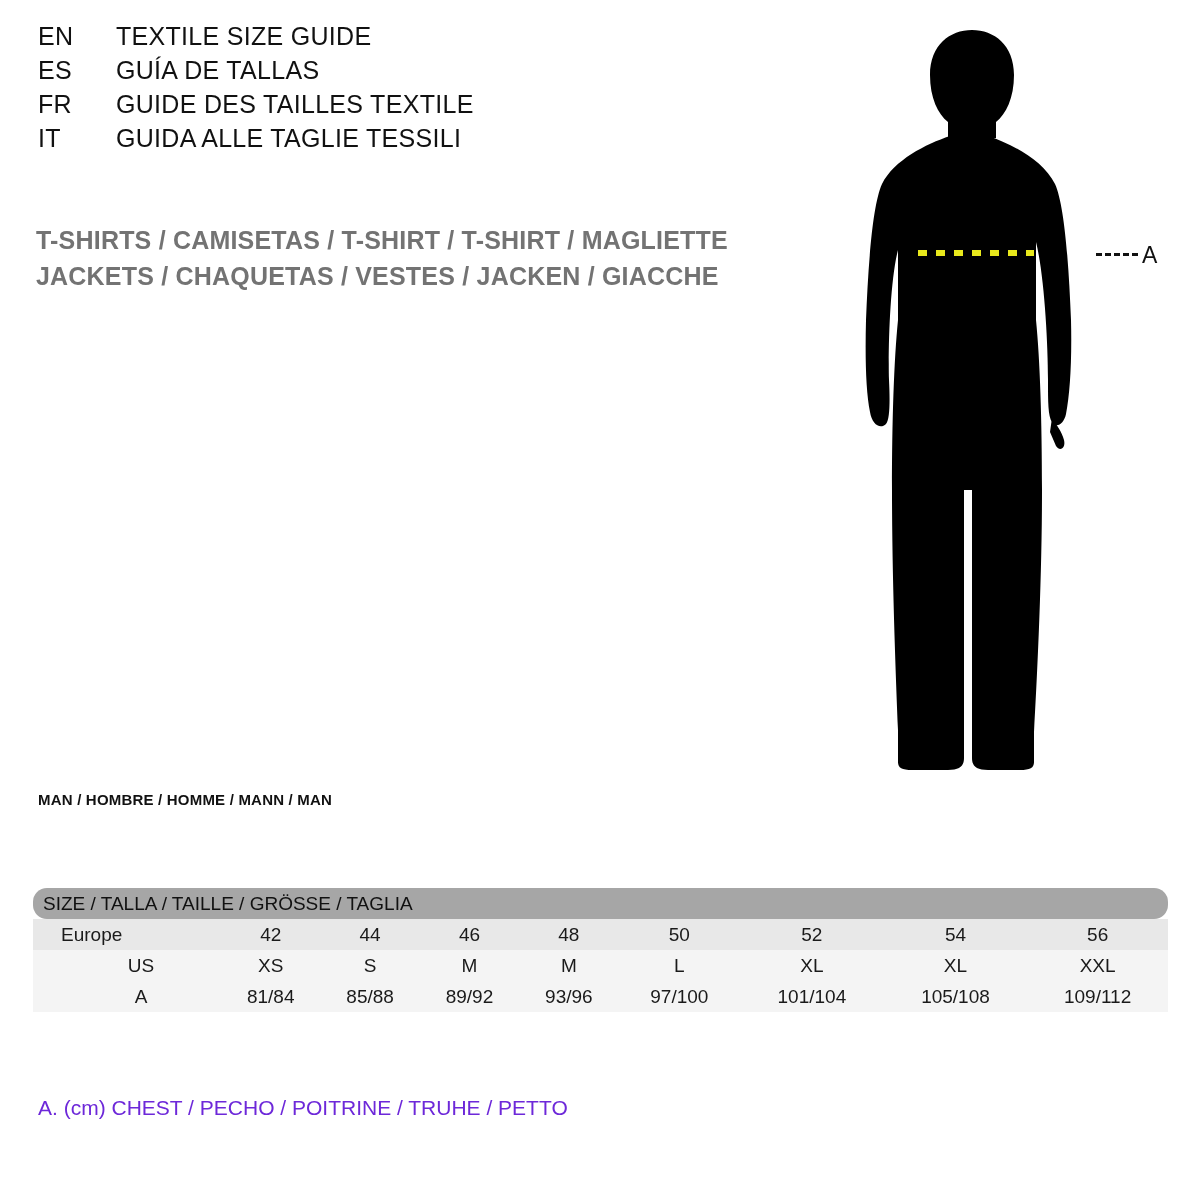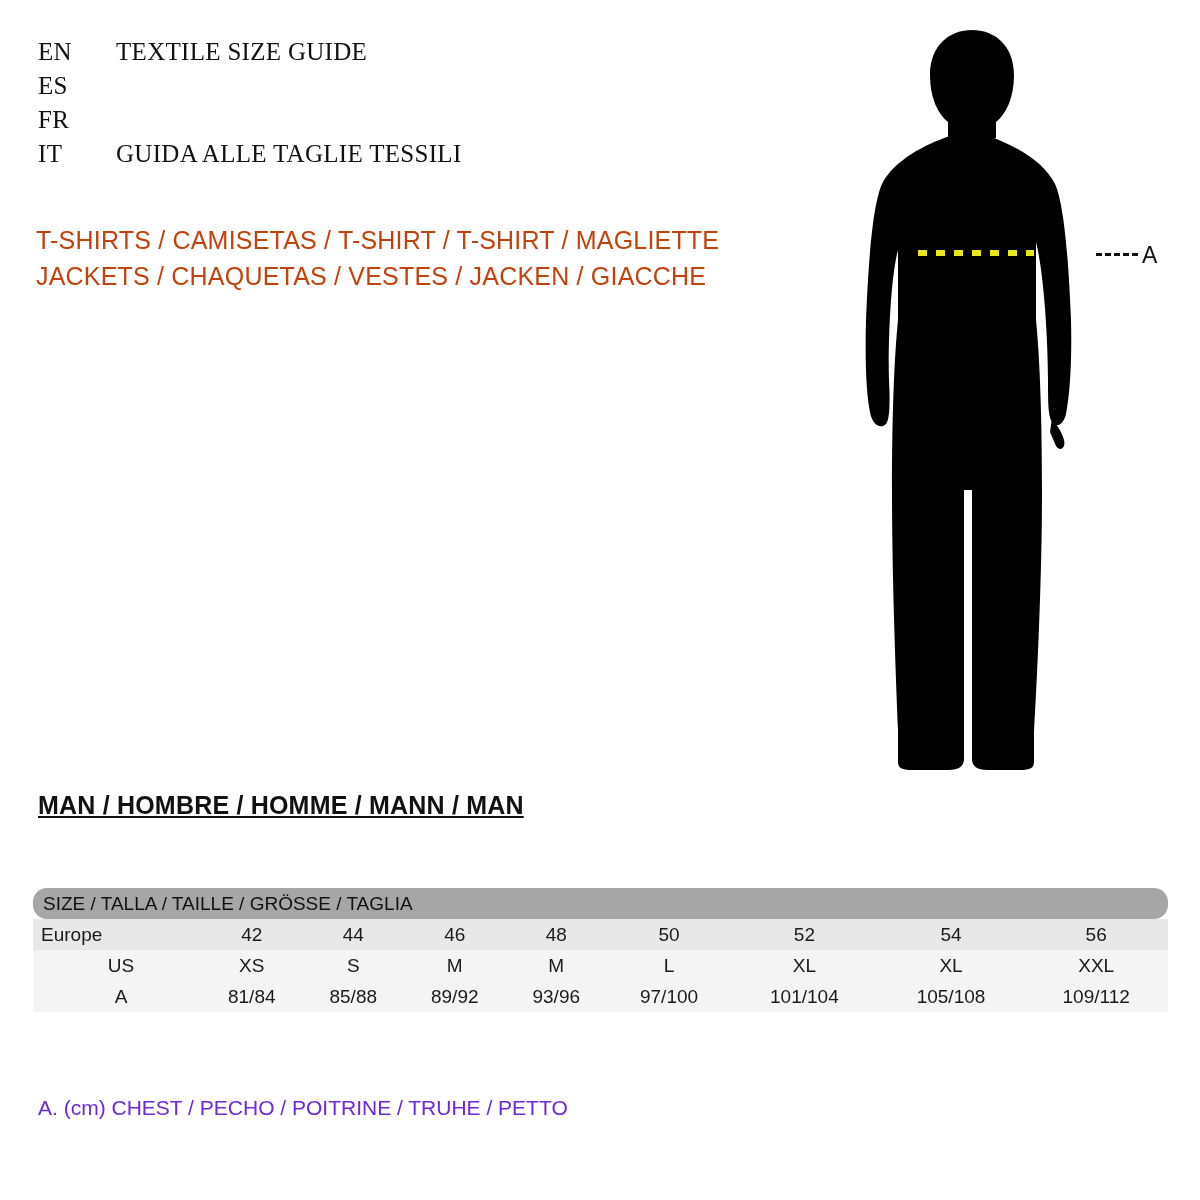--- a/index.html
+++ b/index.html
@@ -13,23 +13,22 @@
     font-family: "Liberation Sans", sans-serif;
     color: #1a1a1a;
     position: relative;
     overflow: hidden;
   }
 
   
   .lang-block {
     position: absolute;
     left: 38px;
-    top: 38px;
+    top: 22px;
     width: 720px;
-    font-family: Liberation Serif, serif;
   }
   .lang-row {
     display: flex;
     align-items: baseline;
     height: 34px;
   }
   .lang-code {
     width: 78px;
     font-size: 25px;
     letter-spacing: 0.3px;
@@ -43,24 +42,24 @@
   }
 
   .garment-lines {
     position: absolute;
     left: 36px;
     top: 222px;
     width: 760px;
   }
   .garment-line {
     font-size: 25px;
-    font-weight: normal;
+    font-weight: bold;
     letter-spacing: 0.2px;
     line-height: 36px;
-    color: #c2410c;
+    color: #737373;
     white-space: nowrap;
   }
 
   
   .figure-wrap {
     position: absolute;
     left: 820px;
     top: 20px;
     width: 360px;
     height: 780px;
@@ -82,25 +81,24 @@
     width: 42px;
     height: 0;
     border-top: 3px dashed #111;
   }
 
   
   .section-title {
     position: absolute;
     left: 38px;
     top: 791px;
-    font-size: 25px;
+    font-size: 15px;
     font-weight: bold;
     letter-spacing: 0.2px;
     color: #111;
-    text-decoration: underline;
   }
 
   table.size-table {
     position: absolute;
     left: 33px;
     top: 888px;
     width: 1135px;
     border-collapse: collapse;
     font-size: 19px;
   }
@@ -115,21 +113,21 @@
     text-align: left;
     padding-left: 10px;
     font-size: 19px;
     color: #111;
     border-radius: 14px;
   }
   table.size-table tr.shade-a td { background: #e8e8e8; }
   table.size-table tr.shade-b td { background: #f4f4f4; text-align: center; }
   table.size-table td.label-col {
     text-align: left;
-    padding-left: 8px;
+    padding-left: 28px;
     width: 160px;
   }
 
   .footnote {
     position: absolute;
     left: 38px;
     top: 1096px;
     font-size: 21px;
     color: #6d28d9;
   }
@@ -137,23 +135,25 @@
 </head>
 <body>
 
 <div class="lang-block">
   <div class="lang-row">
     <span class="lang-code">EN</span>
     <span class="lang-text">TEXTILE SIZE GUIDE</span>
   </div>
   <div class="lang-row">
     <span class="lang-code">ES</span>
+    <span class="lang-text">GUÍA DE TALLAS</span>
   </div>
   <div class="lang-row">
     <span class="lang-code">FR</span>
+    <span class="lang-text">GUIDE DES TAILLES TEXTILE</span>
   </div>
   <div class="lang-row">
     <span class="lang-code">IT</span>
     <span class="lang-text">GUIDA ALLE TAGLIE TESSILI</span>
   </div>
 </div>
 
 <div class="garment-lines">
   <div class="garment-line">T-SHIRTS / CAMISETAS / T-SHIRT / T-SHIRT / MAGLIETTE</div>
   <div class="garment-line">JACKETS / CHAQUETAS / VESTES / JACKEN / GIACCHE</div>

